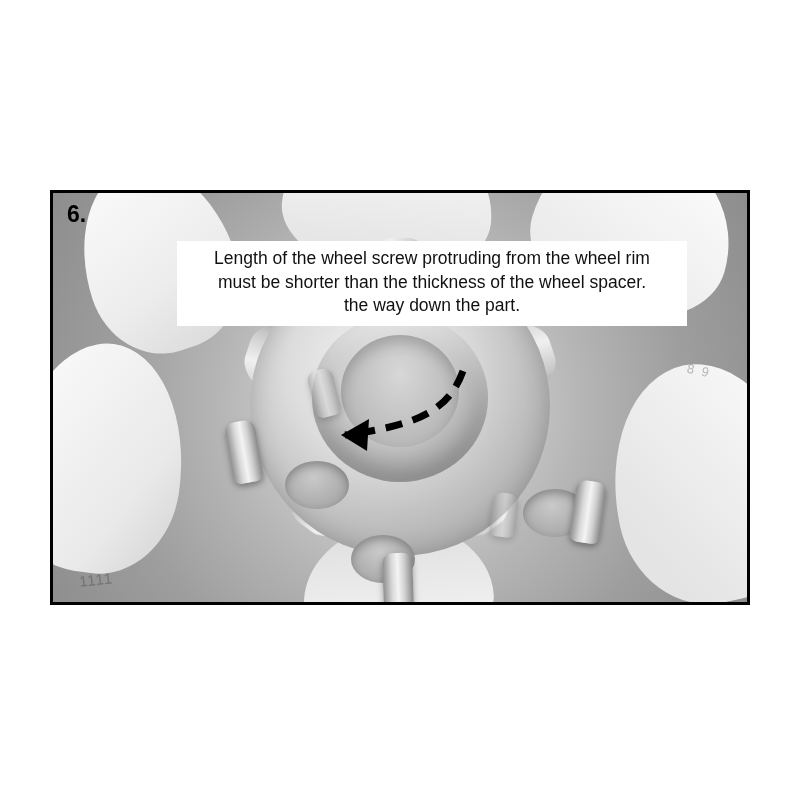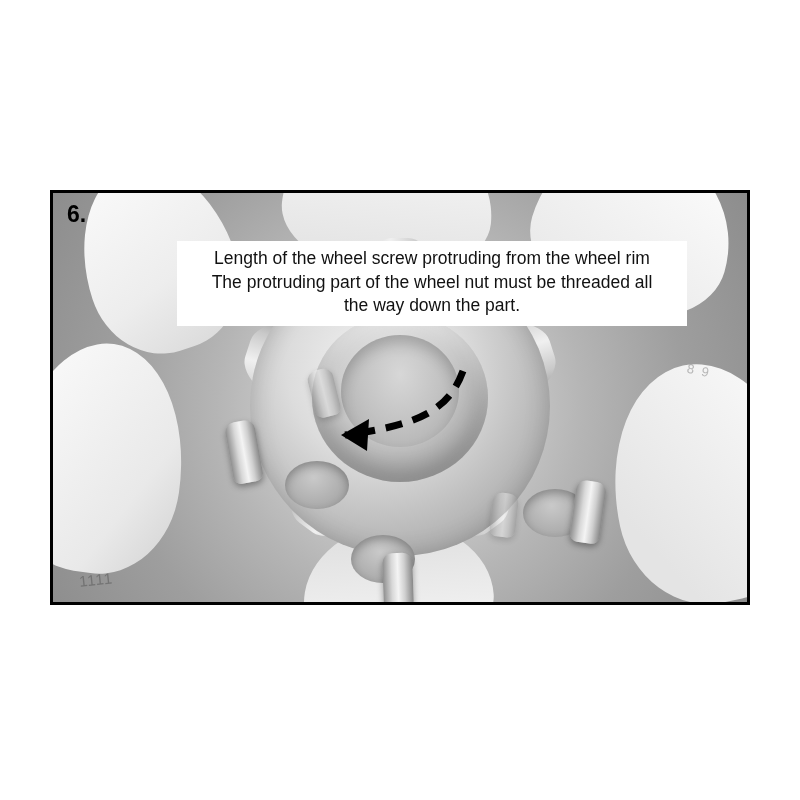--- a/index.html
+++ b/index.html
@@ -271,18 +271,18 @@
       <svg class="arrow-svg" viewBox="0 0 230 120">
         <path d="M210 8 C 196 46, 168 62, 92 72" fill="none" stroke="#000000" stroke-width="7" stroke-dasharray="17 11" stroke-linecap="butt"></path>
         <polygon points="88,72 116,56 114,88" fill="#000000"></polygon>
       </svg>
     </div>
 
     <div class="step-number">6.</div>
 
     <div class="caption">
       <p>Length of the wheel screw protruding from the wheel rim</p>
-      <p>The protruding part of the wheel nut must be threaded all</p>
+      <p>must be shorter than the thickness of the wheel spacer.</p>
       <p>the way down the part.</p>
     </div>
 
   </div>
 </div>
 
 </body></html>

